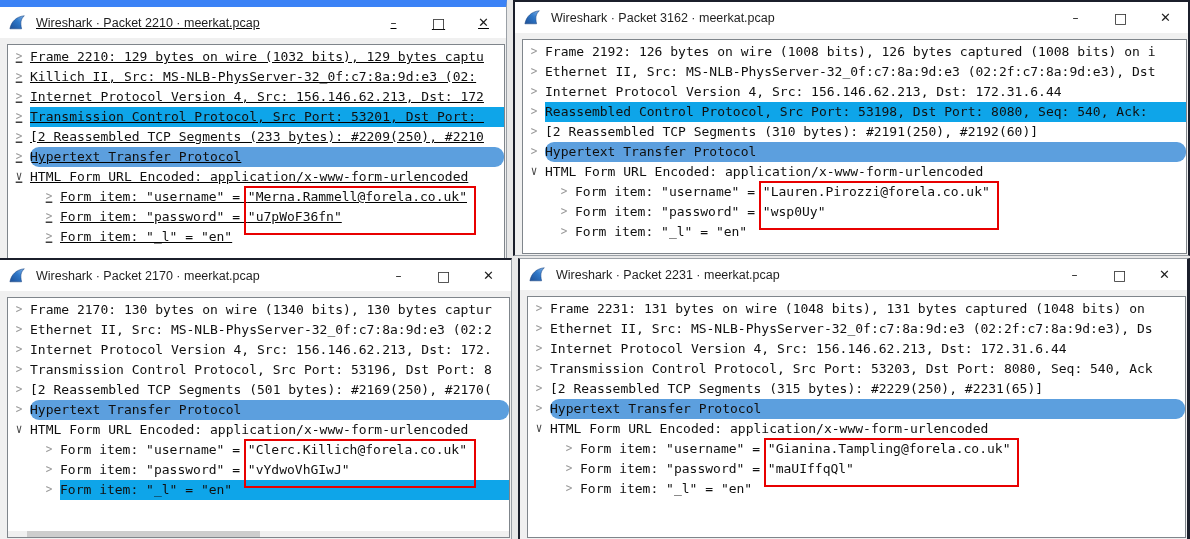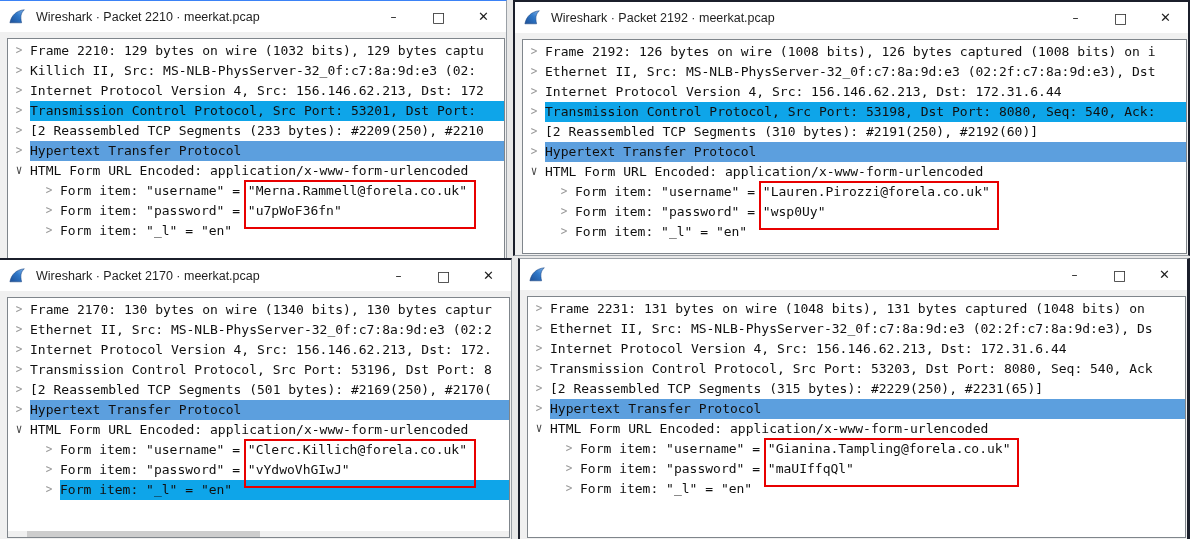--- a/index.html
+++ b/index.html
@@ -4,21 +4,21 @@
 <style>
   html,body{margin:0;padding:0;}
   body{
     width:1190px;height:539px;position:relative;overflow:hidden;
     background:#e8e8e8;font-family:"Liberation Sans",sans-serif;
   }
   .window{
     position:absolute;box-sizing:border-box;background:#f0f0f0;
     border:1px solid #9aa0a6;display:flex;flex-direction:column;
   }
-  .w1{left:0;top:0;width:507px;height:267px;border-top:1px solid #3b82f6;border-left:none;}
+  .w1{left:0;top:0;width:507px;height:267px;border-top:7px solid #3b82f6;border-left:none;text-decoration:underline;}
   .w2{left:513px;top:0;width:677px;height:256px;border-top:2px solid #1b1f2b;border-left:2px solid #1b1f2b;border-right:2px solid #1b1f2b;}
   .w3{left:0;top:258px;width:512px;height:281px;border-top:2px solid #1b1f2b;border-left:none;border-bottom:none;}
   .w4{left:518px;top:258px;width:672px;height:281px;border-left:2px solid #1b1f2b;border-right:3px solid #1b1f2b;border-bottom:none;}
   .titlebar{
     height:31px;flex:0 0 31px;background:#ffffff;display:flex;align-items:center;
     padding-left:9px;gap:9px;
   }
   .fin{width:18px;height:17px;flex:0 0 18px;}
   .title{font-size:12.5px;color:#1f1f1f;white-space:nowrap;overflow:hidden;}
   .controls{margin-left:auto;display:flex;height:100%;align-items:stretch;}
@@ -37,21 +37,21 @@
     padding-top:2px;
   }
   .row{display:flex;height:20px;align-items:center;white-space:pre;}
   .chevron{
     flex:0 0 22px;text-align:center;color:#9a9a9a;font-size:11px;
     transform:scaleY(1.15);cursor:default;
   }
   .chevron.open{color:#4a4a4a;font-size:11px;}
   .lvl2 .chevron{margin-left:30px;}
   .textwrap{flex:1;height:20px;display:flex;align-items:flex-start;overflow:hidden;}
-  .hl-blue{background:#5c9fde;}
+  .hl-blue{background:#5c9fde;border-radius:9px;}
   .hl-gray{background:#0ea5e9;}
   .red-box{
     position:absolute;border:2px solid #e80000;pointer-events:none;
     background:transparent;z-index:5;
   }
   .hscroll{
     position:absolute;left:0;right:0;bottom:0;height:6px;background:#f0f0f0;z-index:6;
   }
   .hscroll .thumb{position:absolute;top:0;height:6px;background:#cdcdcd;}
 </style>
@@ -95,33 +95,33 @@
         <div class="red-box" style="left: 235.844px; top: 141px; width: 228.156px; height: 45px;"></div>
       </div>
   </div>
 </div>
 
 <div class="window w2">
   <div class="titlebar">
     <svg class="fin" viewBox="0 0 20 18">
       <path d="M1 16 C2.5 8 8 2.5 17 1.5 C13 5.5 12.5 9 14 16 Z" fill="url(#finGrad)" stroke="#16427e" stroke-width="0.6"></path>
     </svg>
-    <span class="title">Wireshark · Packet 2192 · meerkat.pcap</span>
+    <span class="title">Wireshark · Packet 3162 · meerkat.pcap</span>
     <div class="controls">
       <span class="ctl">–</span>
       <span class="ctl max">□</span>
       <span class="ctl close">✕</span>
     </div>
   </div>
   <div class="content">
     <div class="pane">
         <div class="row lvl1"><span class="chevron">&gt;</span><span class="textwrap"><span>Frame 2192: 126 bytes on wire (1008 bits), 126 bytes captured (1008 bits) on i</span></span></div>
         <div class="row lvl1"><span class="chevron">&gt;</span><span class="textwrap"><span>Ethernet II, Src: MS-NLB-PhysServer-32_0f:c7:8a:9d:e3 (02:2f:c7:8a:9d:e3), Dst</span></span></div>
         <div class="row lvl1"><span class="chevron">&gt;</span><span class="textwrap"><span>Internet Protocol Version 4, Src: 156.146.62.213, Dst: 172.31.6.44</span></span></div>
-        <div class="row lvl1"><span class="chevron">&gt;</span><span class="textwrap hl-gray"><span>Transmission Control Protocol, Src Port: 53198, Dst Port: 8080, Seq: 540, Ack:</span></span></div>
+        <div class="row lvl1"><span class="chevron">&gt;</span><span class="textwrap hl-gray"><span>Reassembled Control Protocol, Src Port: 53198, Dst Port: 8080, Seq: 540, Ack:</span></span></div>
         <div class="row lvl1"><span class="chevron">&gt;</span><span class="textwrap"><span>[2 Reassembled TCP Segments (310 bytes): #2191(250), #2192(60)]</span></span></div>
         <div class="row lvl1"><span class="chevron">&gt;</span><span class="textwrap hl-blue"><span>Hypertext Transfer Protocol</span></span></div>
         <div class="row lvl1"><span class="chevron open">∨</span><span class="textwrap"><span>HTML Form URL Encoded: application/x-www-form-urlencoded</span></span></div>
         <div class="row lvl2"><span class="chevron">&gt;</span><span class="textwrap"><span>Form item: "username" = </span><span class="boxed">"Lauren.Pirozzi@forela.co.uk"</span></span></div>
         <div class="row lvl2"><span class="chevron">&gt;</span><span class="textwrap"><span>Form item: "password" = </span><span class="boxed">"wsp0Uy"</span></span></div>
         <div class="row lvl2"><span class="chevron">&gt;</span><span class="textwrap"><span>Form item: "_l" = "en"</span></span></div>
         <div class="red-box" style="left: 235.844px; top: 141px; width: 235.984px; height: 45px;"></div>
       </div>
   </div>
 </div>
@@ -156,20 +156,21 @@
         </div>
       </div>
   </div>
 </div>
 
 <div class="window w4">
   <div class="titlebar">
     <svg class="fin" viewBox="0 0 20 18">
       <path d="M1 16 C2.5 8 8 2.5 17 1.5 C13 5.5 12.5 9 14 16 Z" fill="url(#finGrad)" stroke="#16427e" stroke-width="0.6"></path>
     </svg>
+    <span class="title">Wireshark · Packet 2231 · meerkat.pcap</span>
     <div class="controls">
       <span class="ctl">–</span>
       <span class="ctl max">□</span>
       <span class="ctl close">✕</span>
     </div>
   </div>
   <div class="content">
     <div class="pane">
         <div class="row lvl1"><span class="chevron">&gt;</span><span class="textwrap"><span>Frame 2231: 131 bytes on wire (1048 bits), 131 bytes captured (1048 bits) on</span></span></div>
         <div class="row lvl1"><span class="chevron">&gt;</span><span class="textwrap"><span>Ethernet II, Src: MS-NLB-PhysServer-32_0f:c7:8a:9d:e3 (02:2f:c7:8a:9d:e3), Ds</span></span></div>

